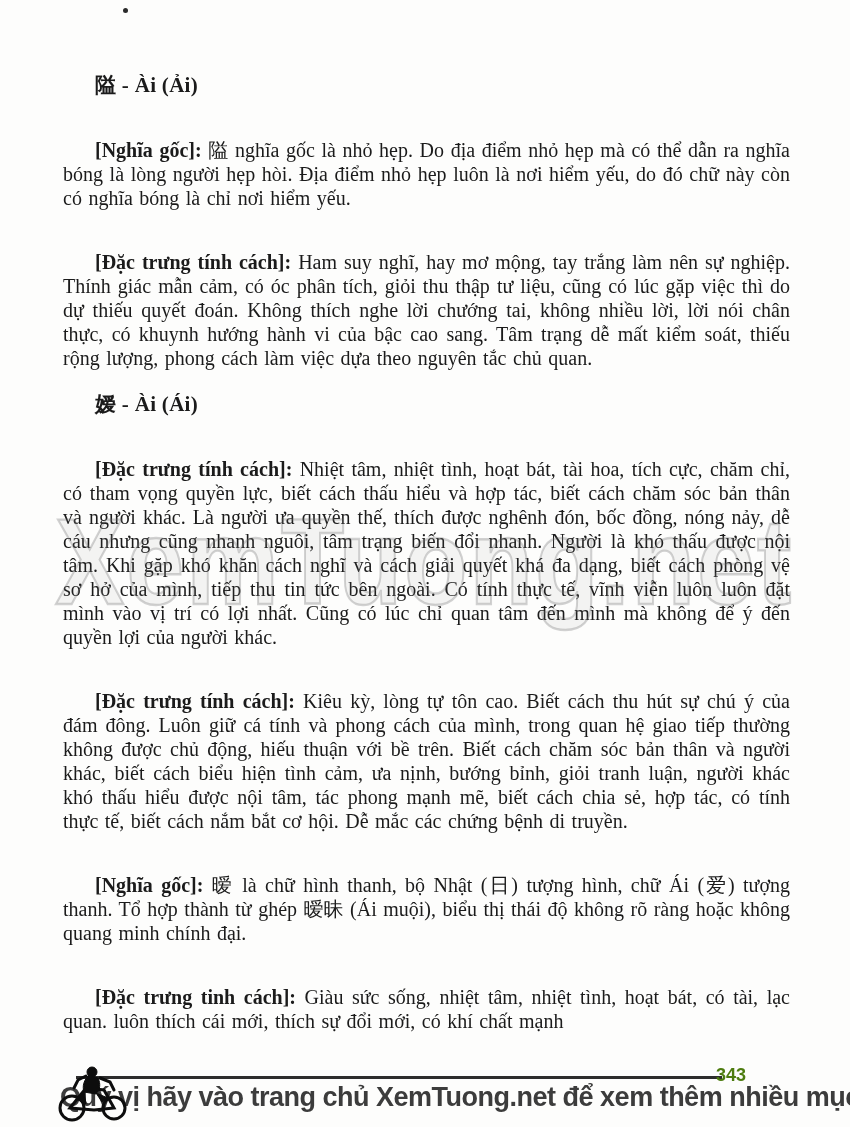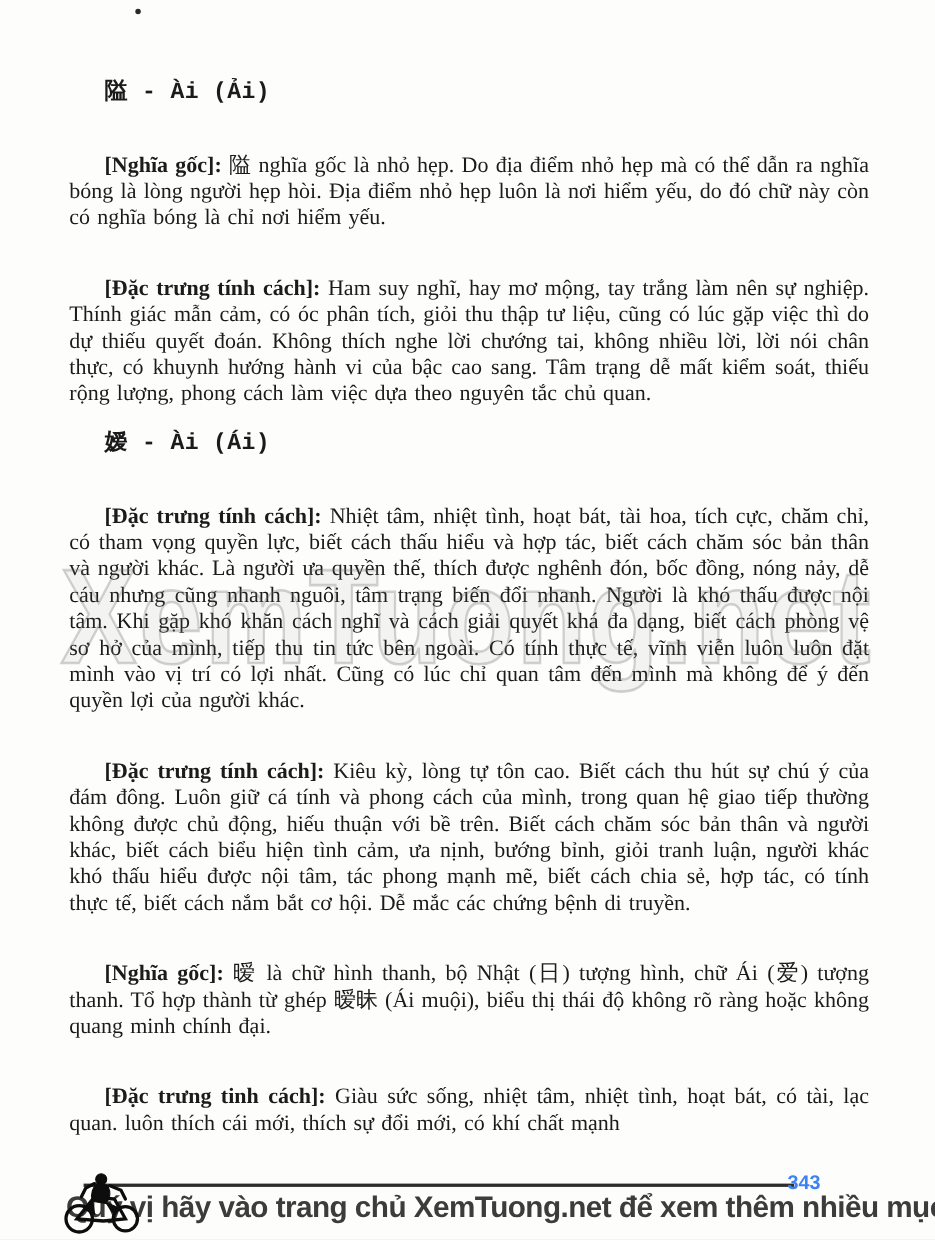--- a/index.html
+++ b/index.html
@@ -15,21 +15,20 @@
     position:absolute;
     left:63px;top:60px;
     width:727px;
   }
   .section-header{
     font-weight:bold;
     font-size:21px;
     line-height:26px;
     margin:21px 0 2px 32px;
     letter-spacing:0.3px;
-    font-family:Liberation Mono, monospace;
   }
   .section-header:first-child{margin-top:12px;}
   .para{
     font-size:20px;
     line-height:24px;
     text-align:justify;
     text-indent:32px;
     word-spacing:1.5px;
     margin-top:40px;
   }
@@ -74,21 +73,21 @@
     width:646px;height:3px;
     background:#2d2d2d;
     z-index:3;
   }
   .page-number{
     position:absolute;
     left:716px;top:1065px;
     font-family:"Liberation Sans","DejaVu Sans",sans-serif;
     font-weight:bold;
     font-size:18px;
-    color:#3b82f6;
+    color:#4d7c0f;
     z-index:4;
   }
   .cyclist{
     position:absolute;
     left:56px;top:1064px;
     z-index:6;
   }
 </style>
 </head>
 <body>

